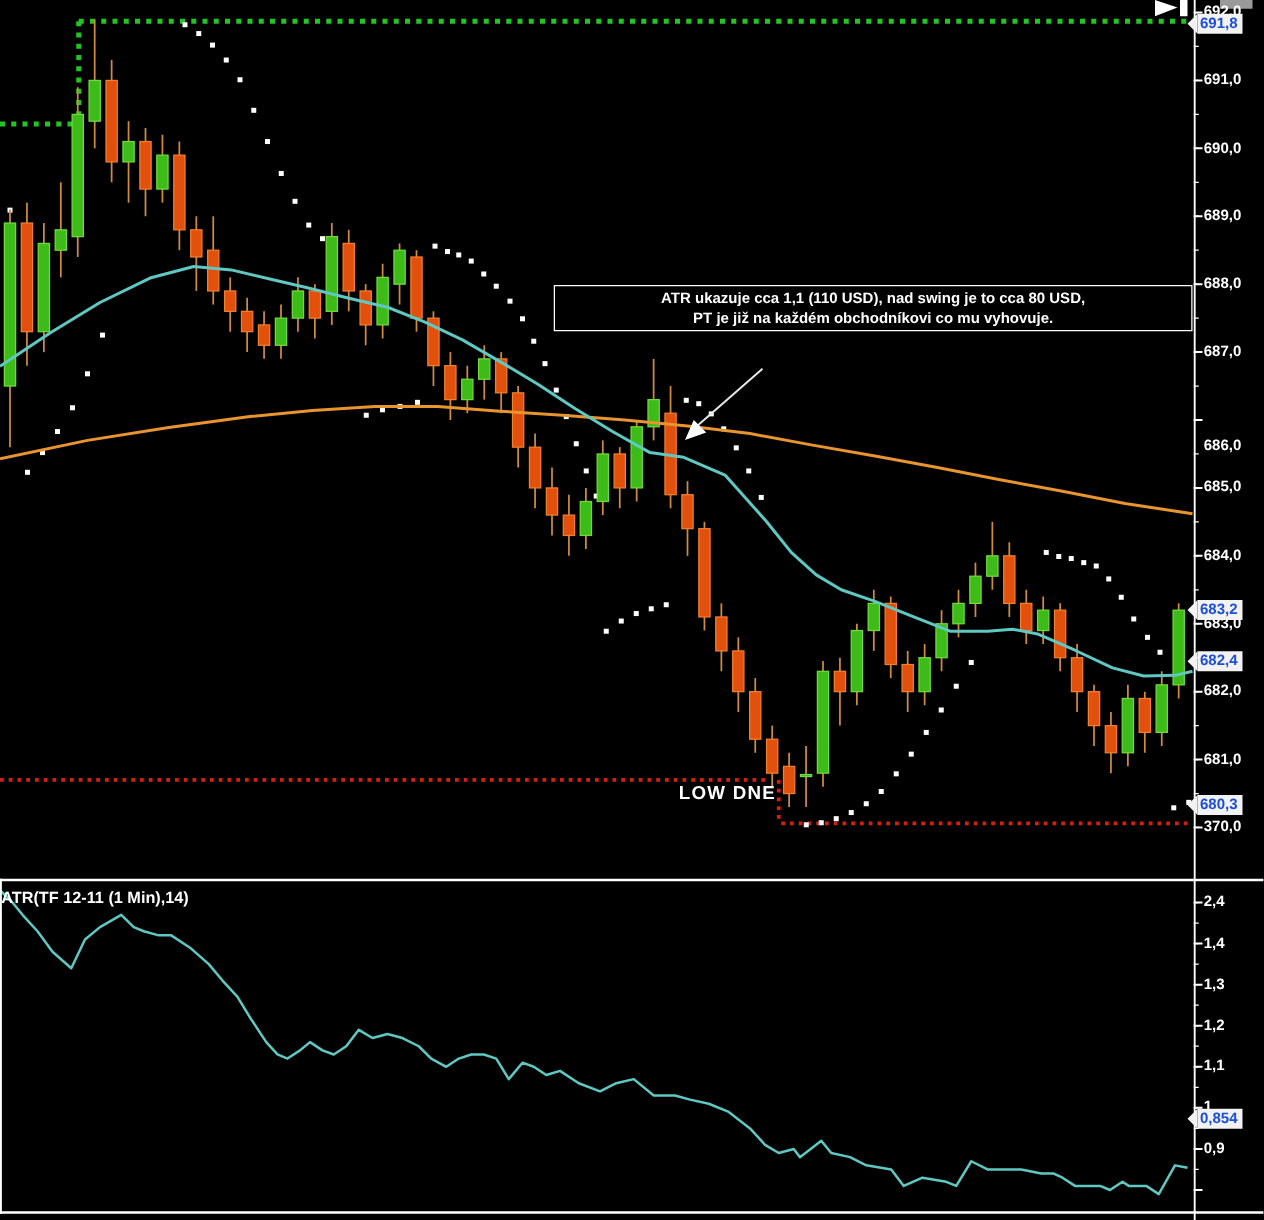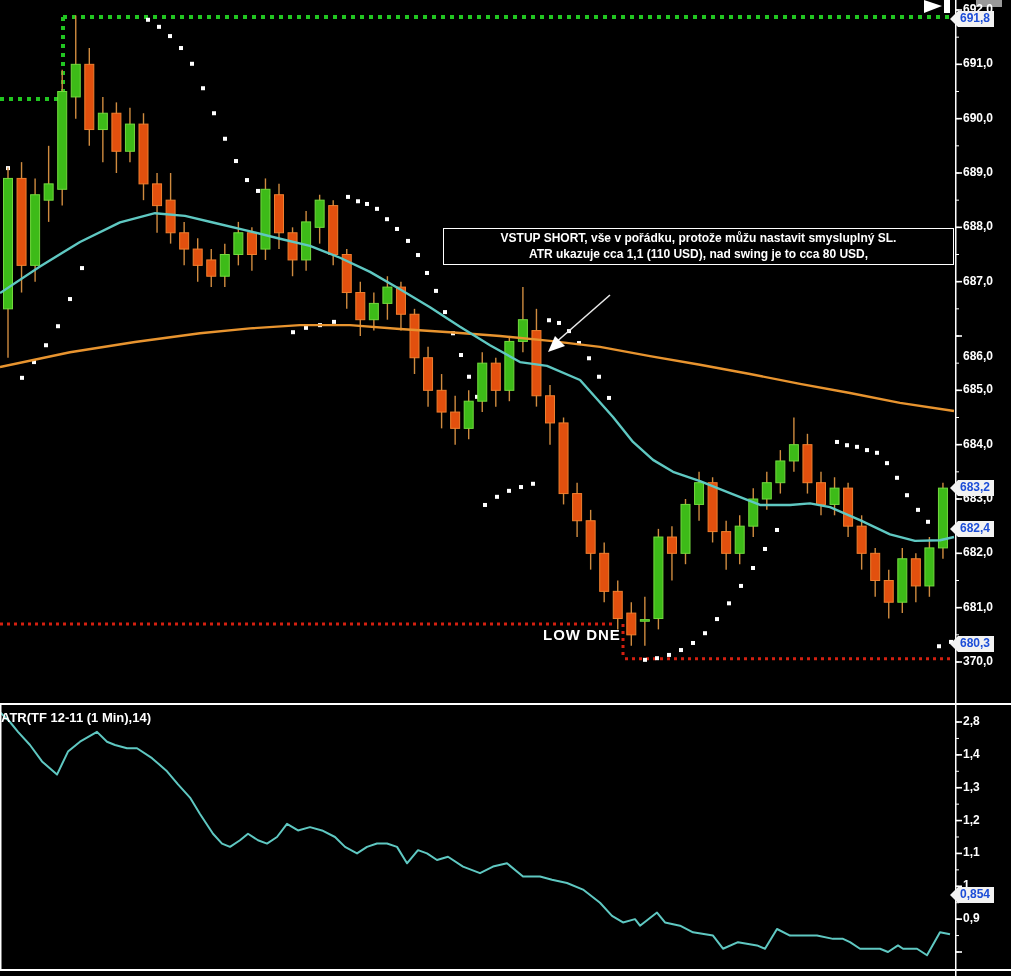--- a/index.html
+++ b/index.html
@@ -315,22 +315,22 @@
       <line x1="955" y1="771.2854999999998" x2="959" y2="771.2854999999998" stroke="#fff" stroke-width="1"></line>
       <line x1="955" y1="754.8569999999999" x2="959" y2="754.8569999999999" stroke="#fff" stroke-width="1"></line>
       <line x1="955" y1="738.4284999999998" x2="959" y2="738.4284999999998" stroke="#fff" stroke-width="1"></line>
       <line x1="955" y1="721.9999999999998" x2="959" y2="721.9999999999998" stroke="#fff" stroke-width="1"></line>
       <polygon points="924,0 924,13 942,6" fill="#fff"></polygon>
       <rect x="944" y="0" width="6" height="13" fill="#fff"></rect>
       <rect x="976" y="0" width="26" height="7" fill="#9a9a9a"></rect>
     </svg>
 
   <div id="annotation-box">
-    <div>VSTUP SHORT, vše v pořádku, protože můžu nastavit smysluplný SL.</div>
     <div>ATR ukazuje cca 1,1 (110 USD), nad swing je to cca 80 USD,</div>
+    <div>PT je již na každém obchodníkovi co mu vyhovuje.</div>
   </div>
 
   <div id="low-dne">LOW DNE</div>
   <div id="atr-label">ATR(TF 12-11 (1 Min),14)</div>
 
   <div id="price-axis">
       <div class="axis-label" style="top: 2px;">692,0</div>
       <div class="axis-label" style="top: 56.333px;">691,0</div>
       <div class="axis-label" style="top: 110.666px;">690,0</div>
       <div class="axis-label" style="top: 164.999px;">689,0</div>
@@ -342,21 +342,21 @@
       <div class="axis-label" style="top: 490.997px;">683,0</div>
       <div class="axis-label" style="top: 545.33px;">682,0</div>
       <div class="axis-label" style="top: 599.663px;">681,0</div>
       <div class="axis-label" style="top: 653.996px;">370,0</div>
       <div class="tag" style="top: 10.6933px;">691,8</div>
       <div class="tag" style="top: 480.13px;">683,2</div>
       <div class="tag" style="top: 520.88px;">682,4</div>
       <div class="tag" style="top: 635.523px;">680,3</div>
     </div>
   <div id="atr-axis">
-      <div class="axis-label" style="top: 714px;">2,8</div>
+      <div class="axis-label" style="top: 714px;">2,4</div>
       <div class="axis-label" style="top: 746.857px;">1,4</div>
       <div class="axis-label" style="top: 779.714px;">1,3</div>
       <div class="axis-label" style="top: 812.571px;">1,2</div>
       <div class="axis-label" style="top: 845.428px;">1,1</div>
       <div class="axis-label" style="top: 878.285px;">1</div>
       <div class="axis-label" style="top: 911.142px;">0,9</div>
       <div class="axis-label" style="top: 943.999px; margin-top: 45px;">0,8</div>
       <div class="tag" style="top: 887px;">0,854</div>
     </div>
 </div>

